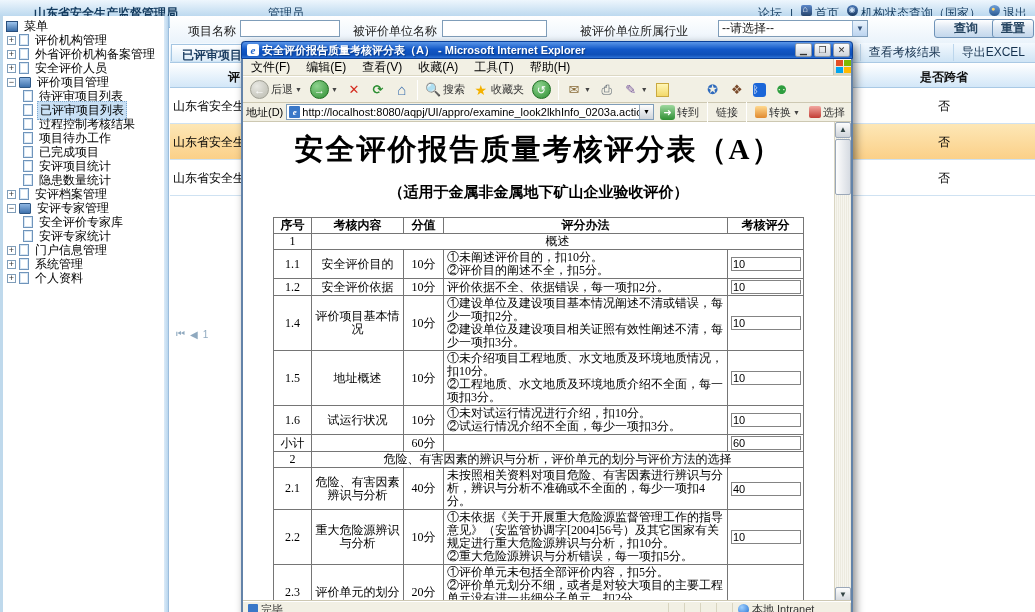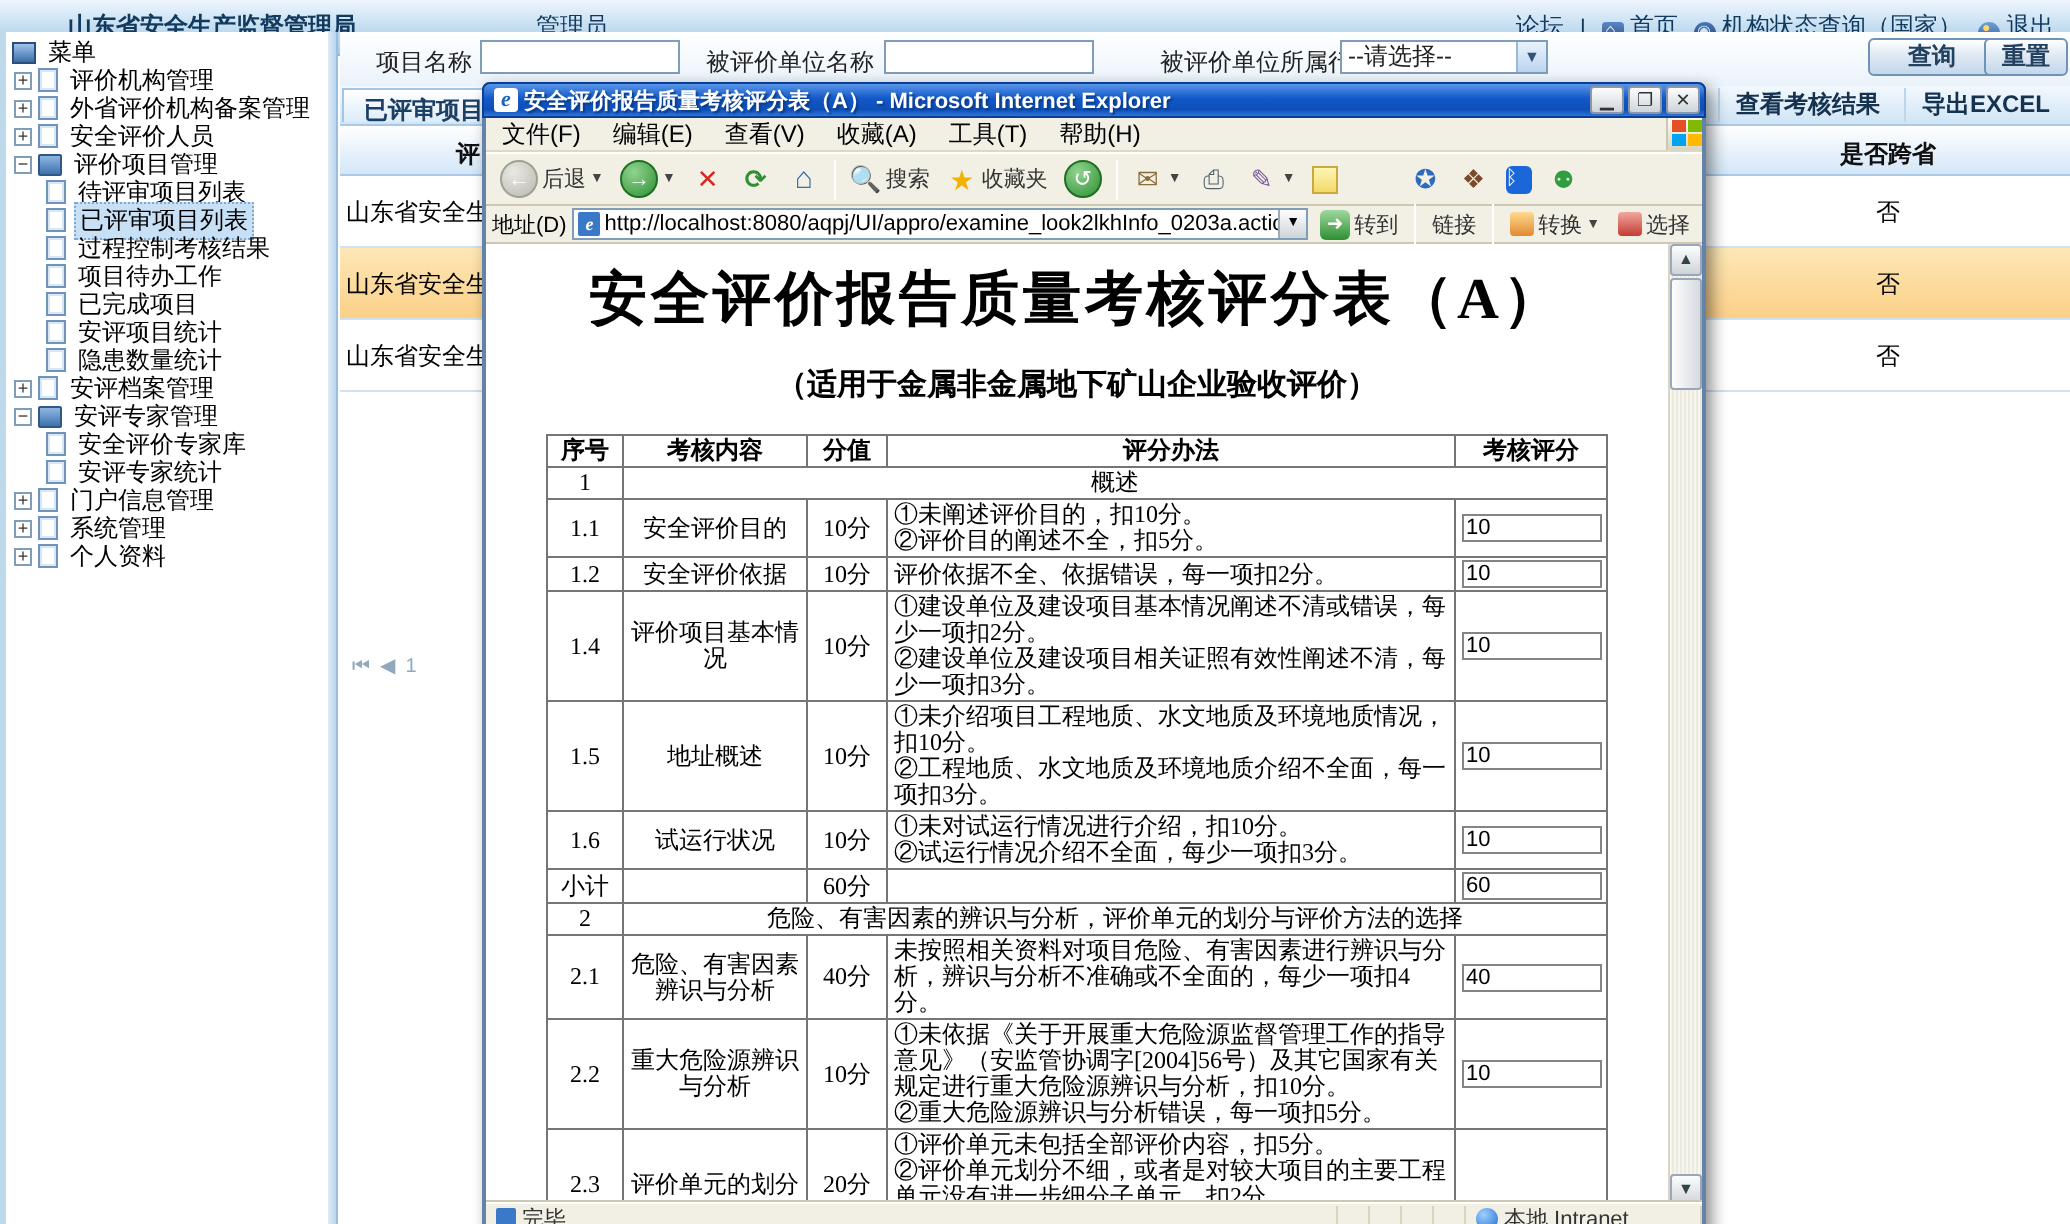--- a/index.html
+++ b/index.html
@@ -7,21 +7,21 @@
        font-family:"Liberation Sans","DejaVu Sans",sans-serif;font-size:12px;color:#000;}
   [data-interactable]{box-sizing:border-box;}
 
   
   #topbar{position:absolute;left:0;top:0;width:1035px;height:28px;
     background:linear-gradient(#eef6fd,#bcd9ef 60%,#a9cde9);border-bottom:1px solid #8db4d6;
     display:flex;align-items:center;font-size:12px;color:#123a5e;}
   #topbar .t-title{margin-left:34px;font-weight:bold;}
   #topbar .t-user{margin-left:90px;}
   #topbar .t-right{margin-left:auto;display:flex;align-items:center;gap:8px;padding-right:8px;}
-  #topbar .t-link{display:flex;align-items:flex-end;gap:3px;cursor:pointer;}
+  #topbar .t-link{display:flex;align-items:flex-start;gap:3px;cursor:pointer;}
   .mini-ic{display:inline-block;width:11px;height:11px;border-radius:2px;}
   .ic-home{background:linear-gradient(#5b87c9,#27466e);position:relative;}
   .ic-home:before{content:"⌂";color:#fff;font-size:9px;position:absolute;left:1.5px;top:-1px;}
   .ic-orgsearch{background:linear-gradient(#4a78b8,#1d3c63);position:relative;border-radius:6px;}
   .ic-orgsearch:before{content:"◉";color:#cfe2f5;font-size:8px;position:absolute;left:1.5px;top:0px;}
   .ic-logout{background:linear-gradient(#6fa0d8,#2c5a92);border-radius:6px;position:relative;}
   .ic-logout:before{content:"●";color:#ffd76e;font-size:7px;position:absolute;left:2px;top:0px;}
 
   
   #sidebar{position:absolute;left:0;top:16px;width:164px;height:596px;background:#fff;
@@ -56,21 +56,21 @@
     border-left:1px solid #9ab8d8;color:#33527a;font-size:8px;line-height:15px;text-align:center;}
   .xp-btn{position:absolute;top:3px;height:19px;border:1px solid #6f93b8;border-radius:3px;
     background:linear-gradient(#ffffff,#dfe9f4 45%,#c3d7ec);font-size:12px;font-weight:bold;color:#23425f;
     text-align:center;line-height:17px;cursor:pointer;}
 
   #tab-row{position:absolute;left:0;top:27px;width:865px;height:20px;
     background:linear-gradient(#f3f9fe,#cfe4f5);border-bottom:1px solid #aac9e4;display:flex;align-items:center;}
   #tab-reviewed{padding:2px 10px;font-weight:bold;color:#1d3f63;background:linear-gradient(#ffffff,#dcecf9);
     border:1px solid #a5c6e2;border-bottom:none;height:17px;margin-left:1px;cursor:pointer;}
   #tab-actions{margin-left:auto;display:flex;align-items:center;gap:4px;padding-right:2px;}
-  #tab-actions .act{padding:0 8px;color:#15324f;cursor:pointer;border-left:1px solid #bcd6ec;font-weight:bold;}
+  #tab-actions .act{padding:0 8px;color:#15324f;cursor:pointer;border-left:1px solid #bcd6ec;}
 
   #grid-header{position:absolute;left:0;top:47px;width:865px;height:25px;
     background:linear-gradient(#ffffff,#d3e7f8);border-bottom:1px solid #a9c9e5;}
   #grid-header .lh{position:absolute;left:58px;top:6px;font-weight:bold;color:#111;}
   #grid-header .rh{position:absolute;left:684px;width:180px;top:6px;text-align:center;font-weight:bold;color:#111;}
   #list-rows{position:absolute;left:0;top:72px;width:865px;}
   .lrow{height:36px;border-bottom:1px solid #cfe2f2;position:relative;background:#fff;cursor:pointer;}
   .lrow.sel{background:linear-gradient(#fde7b6,#fbd088);}
   .lrow .org{position:absolute;left:3px;top:10px;white-space:nowrap;}
   .lrow .cross{position:absolute;left:684px;width:180px;top:10px;text-align:center;}
@@ -281,21 +281,21 @@
 </div>
 <div id="splitter" data-interactable="true"></div>
 
 <div id="main" data-interactable="false">
   <div id="search-row" data-interactable="false">
     <span class="f-label" style="left:18px" data-interactable="false">项目名称</span>
     <input style="left: 70px; width: 100px;" data-interactable="true" value="">
     <span class="f-label" style="left:183px" data-interactable="false">被评价单位名称</span>
     <input style="left: 272px; width: 105px;" data-interactable="true" value="">
     <span class="f-label" style="left:410px" data-interactable="false">被评价单位所属行业</span>
-    <div class="xp-select" style="left:500px;width:104px" data-interactable="true">
+    <div class="xp-select" style="left:548px;width:150px" data-interactable="true">
       <span class="sv" data-interactable="false">--请选择--</span>
       <span class="dd" data-interactable="true">▼</span>
     </div>
     <div class="xp-btn" style="left:764px;width:64px" data-interactable="true">查询</div>
     <div class="xp-btn" style="left:822px;width:42px" data-interactable="true">重置</div>
   </div>
 
   <div id="tab-row" data-interactable="false">
     <div id="tab-reviewed" data-interactable="true">已评审项目列表</div>
     <div id="tab-actions" data-interactable="false">

